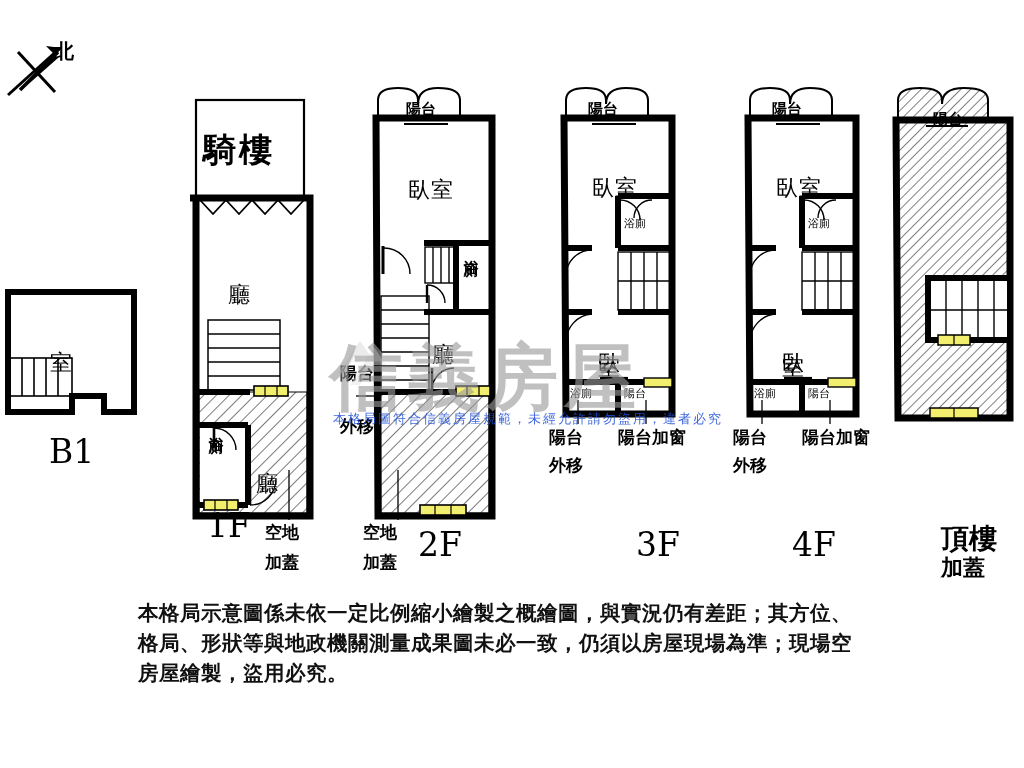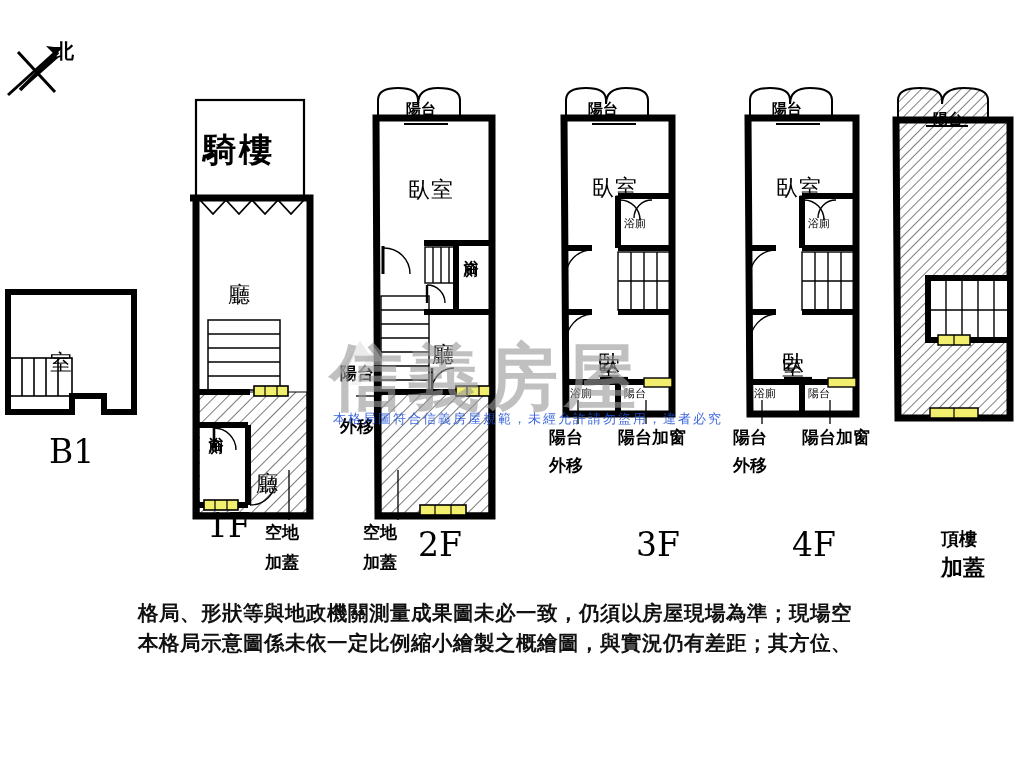--- a/index.html
+++ b/index.html
@@ -357,30 +357,31 @@
 <div class="tx room-xs" style="left:808px;top:216px;">浴廁</div>
 <div class="tx room vert" style="left:782px;top:304px;">臥室</div>
 <div class="tx room-xs" style="left:754px;top:386px;">浴廁</div>
 <div class="tx room-xs" style="left:808px;top:386px;">陽台</div>
 <div class="tx note2" style="left:733px;top:427px;">陽台</div>
 <div class="tx note2" style="left:733px;top:455px;">外移</div>
 <div class="tx note2" style="left:802px;top:427px;">陽台加窗</div>
 <div class="tx floorlbl" style="left:792px;top:525px;">4F</div>
 
 <div class="tx room-sm" style="left:933px;top:110px;">陽台</div>
-<div class="tx note" style="left:941px;top:527px;font-size:18px;">頂樓</div>
+<div class="tx note" style="left:941px;top:527px;font-size:28px;">頂樓</div>
 <div class="tx note" style="left:941px;top:556px;font-size:22px;">加蓋</div>
 
 <div class="wm">
   <svg class="wm-logo" viewBox="0 0 66 66">
     <path d="M8 40 L30 8 L40 22 L26 22 L14 40 Z" fill="#d8d8d8"></path>
     <path d="M20 52 L44 14 L56 32 L40 32 L30 52 Z" fill="#e6e6e6"></path>
   </svg>
   <div class="wm-text">信義房屋</div>
   <div class="wm-line">本格局圖符合信義房屋規範，未經允許請勿盜用，違者必究</div>
 </div>
 
 <div class="disclaimer">
+  <div>本格局示意圖係未依一定比例縮小繪製之概繪圖，與實況仍有差距；其方位、</div>
   <div>格局、形狀等與地政機關測量成果圖未必一致，仍須以房屋現場為準；現場空</div>
-  <div>本格局示意圖係未依一定比例縮小繪製之概繪圖，與實況仍有差距；其方位、</div>
+  <div>房屋繪製，盜用必究。</div>
 </div>
 
 </div>
 
 </body></html>

